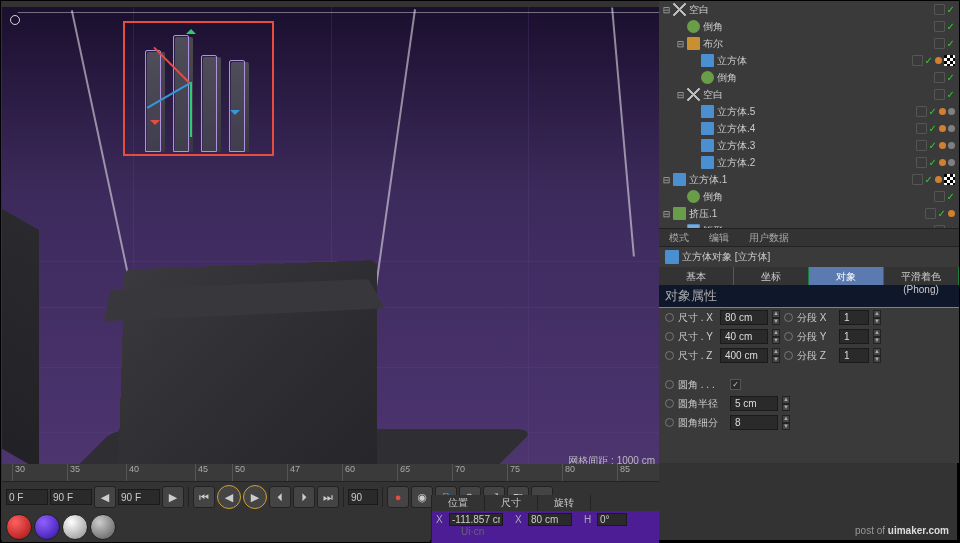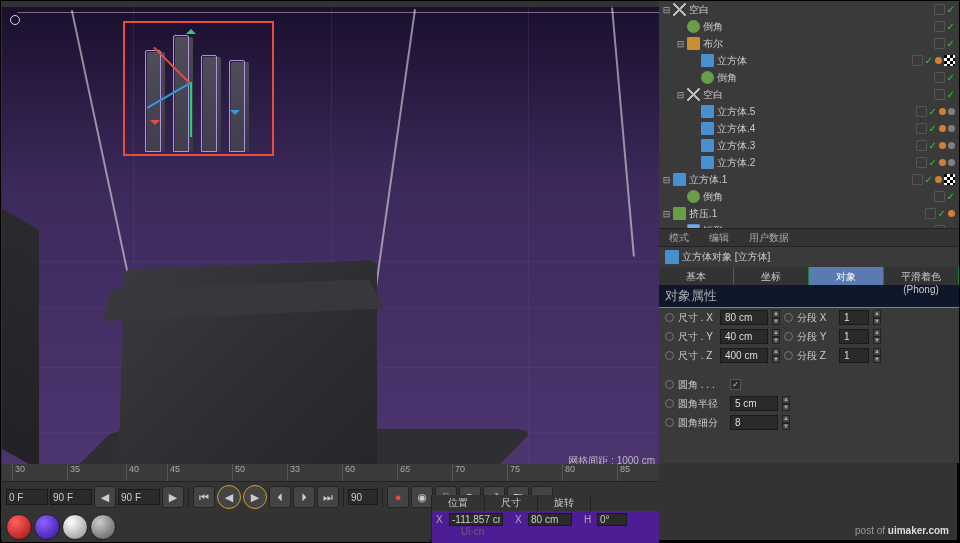--- a/index.html
+++ b/index.html
@@ -411,23 +411,23 @@
           </div>
       </div>
     </div>
   </div>
 
   <div class="timeline">
     <div class="tl-ruler" id="ruler">
         <div class="tl-tick" style="left: 10px;">30</div>
         <div class="tl-tick" style="left: 65px;">35</div>
         <div class="tl-tick" style="left: 124px;">40</div>
-        <div class="tl-tick" style="left: 165px;">45</div>
+        <div class="tl-tick" style="left: 193px;">45</div>
         <div class="tl-tick" style="left: 230px;">50</div>
-        <div class="tl-tick" style="left: 285px;">33</div>
+        <div class="tl-tick" style="left: 285px;">47</div>
         <div class="tl-tick" style="left: 340px;">60</div>
         <div class="tl-tick" style="left: 395px; font-style: italic;">65</div>
         <div class="tl-tick" style="left: 450px;">70</div>
         <div class="tl-tick" style="left: 505px;">75</div>
         <div class="tl-tick" style="left: 560px;">80</div>
         <div class="tl-tick" style="left: 615px;">85</div>
       </div>
     <div class="tl-ctrl">
       <input class="tl-field" value="0 F" style="">
       <input class="tl-field" value="90 F" style="">

